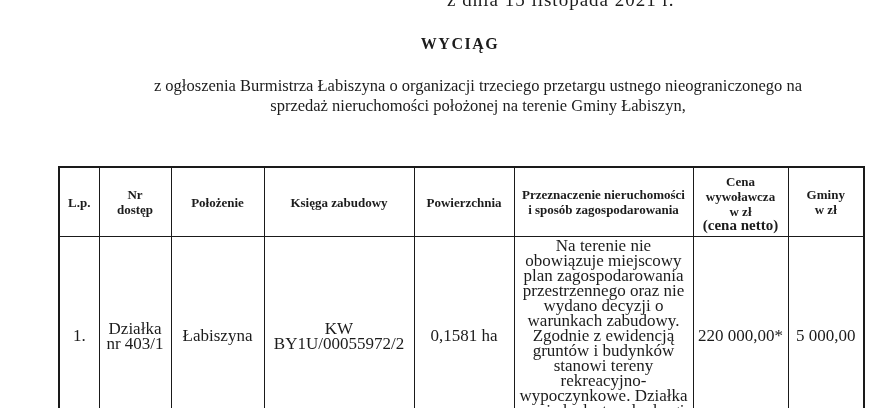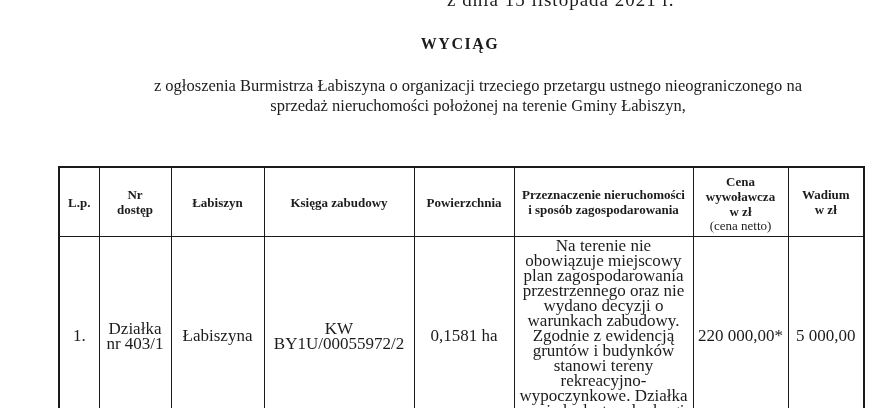--- a/index.html
+++ b/index.html
@@ -78,22 +78,22 @@
     height: 66px;
   }
   table.auction td {
     font-size: 17px;
     line-height: 15px;
     height: 160px;
   }
   .pre { white-space: pre-line; }
   .th-sub {
     display: block;
-    font-size: 13px;
-    font-weight: normal;
+    font-size: 15px;
+    font-weight: bold;
     line-height: 11px;
     margin-top: 1px;
   }
   td.cell-przeznaczenie {
     font-size: 12px;
     line-height: 14.6px;
     padding: 1px 5px;
   }
 </style>
 </head>
@@ -118,32 +118,32 @@
       <col style="width:100px">
       <col style="width:179px">
       <col style="width:95px">
       <col style="width:76px">
     </colgroup>
     <thead>
       <tr>
         <th class="pre">L.p.</th>
         <th class="pre">Nr
 dostęp</th>
-        <th class="pre">Łabiszyn</th>
+        <th class="pre">Położenie</th>
         <th class="pre">Księga zabudowy</th>
         <th class="pre">Powierzchnia</th>
         <th class="pre">Przeznaczenie nieruchomości
 i sposób zagospodarowania</th>
         <th>
           <span class="pre">Cena
 wywoławcza
 w zł</span>
           <span class="th-sub">(cena netto)</span>
         </th>
-        <th class="pre">Wadium
+        <th class="pre">Gminy
 w zł</th>
       </tr>
     </thead>
     <tbody>
       <tr>
         <td>1.</td>
         <td class="pre">Działka
 nr 403/1</td>
         <td>Łabiszyna</td>
         <td>KW BY1U/00055972/2</td>

